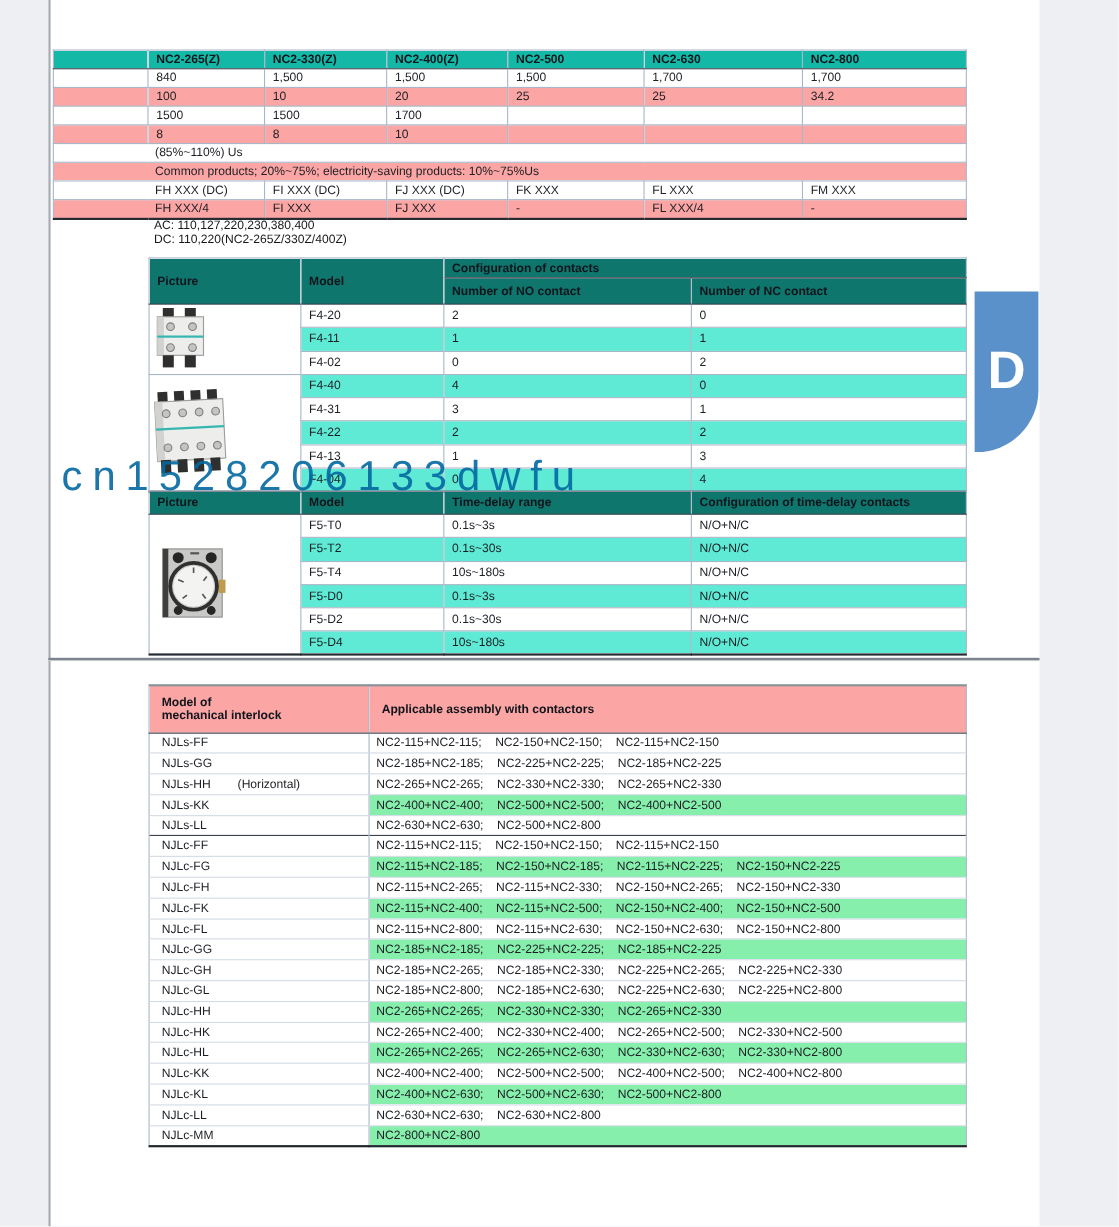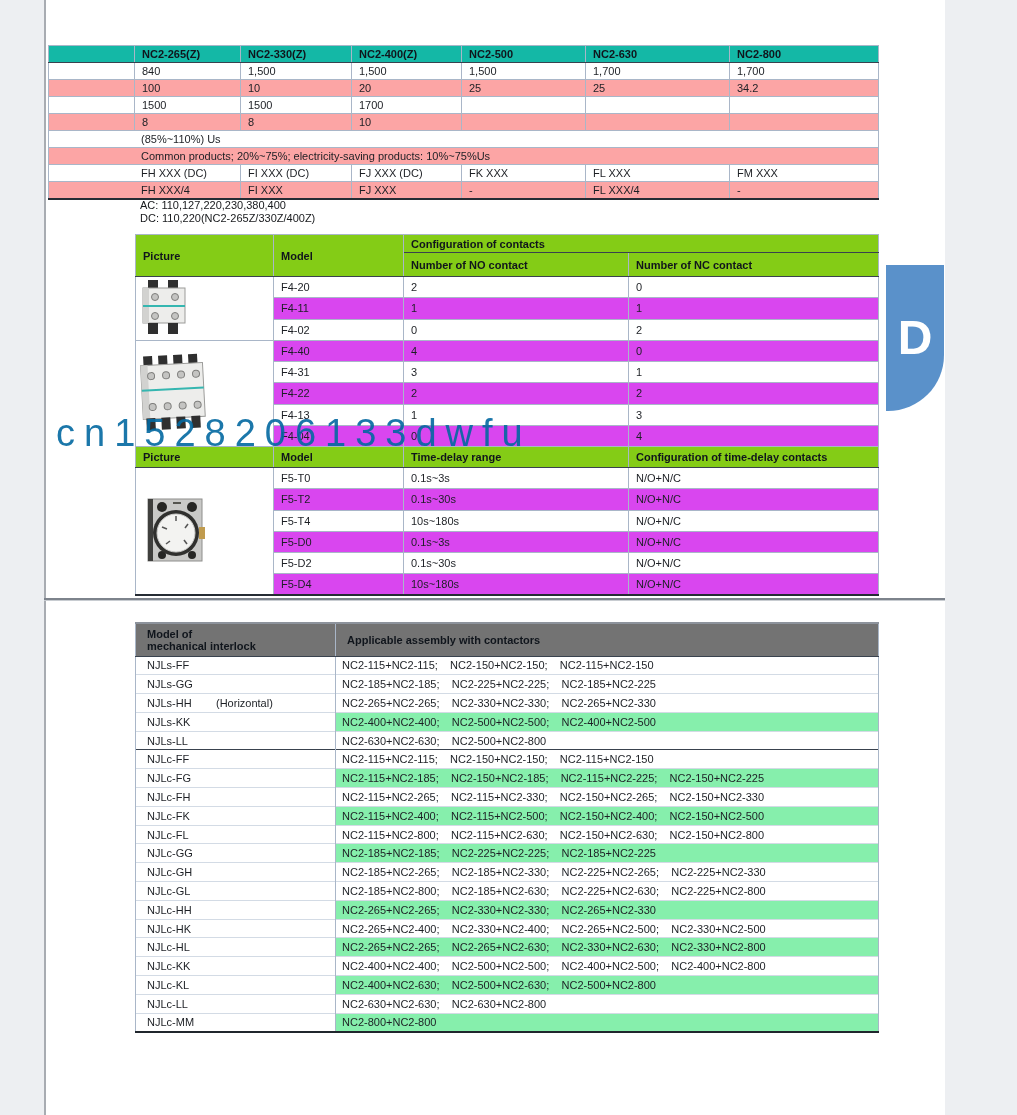--- a/index.html
+++ b/index.html
@@ -18,35 +18,35 @@
   #t1 td.merged{padding-left:92px;}
   #t1 tr.sep td{border-top:1px solid #4a5260;}
   #t1 tr.last td{border-bottom:2px solid #262c34;}
 
   .notes{position:absolute;left:140px;top:199px;font-size:11px;line-height:13px;color:#16181b;}
 
   
   #t2{left:135px;top:234px;width:743px;border:1.5px solid #39424e;border-bottom:2px solid #262c34;}
   #t3{left:135px;top:446px;width:743px;border:1.5px solid #39424e;border-top:none;border-bottom:2px solid #262c34;}
   #t2 td,#t2 th,#t3 td,#t3 th{border:1px solid #a9b6c8;}
-  #t2 th,#t3 th{background:#84cc16;}
+  #t2 th,#t3 th{background:#0f766e;}
   #t2 tr.hrow1 th{height:18px;}
   #t2 tr.hrow2 th{height:24px;border-bottom:1px solid #39424e;}
   #t2 th.span2{border-bottom:1px solid #39424e;}
   #t2 th.cfg{border-bottom:1px solid #39424e;}
   #t2 td{height:21.25px;}
   #t3 tr.hdr th{height:21px;border-bottom:1px solid #39424e;}
   #t3 td{height:21.3px;}
-  #t2 tr.shaded td,#t3 tr.shaded td{background:#d946ef;}
+  #t2 tr.shaded td,#t3 tr.shaded td{background:#5eead4;}
   td.pic{background:#ffffff !important;vertical-align:middle;padding-left:4px;}
 
   
   #t4{left:135px;top:622px;width:743px;border:1px solid #39424e;border-top:2px solid #8d939c;border-bottom:2.5px solid #20262d;}
   #t4 td,#t4 th{border-left:1px solid #a9b6c8;border-right:1px solid #a9b6c8;}
-  #t4 th{background:#737373;height:33px;border-bottom:1.5px solid #39424e;vertical-align:middle;padding-left:11px;}
+  #t4 th{background:#fca5a5;height:43px;border-bottom:1.5px solid #39424e;vertical-align:middle;padding-left:11px;}
   #t4 th .l{display:block;line-height:12px;}
   #t4 td{height:18.8px;border-top:1px solid #d3dbe5;}
   #t4 td.m{padding-left:11px;position:relative;}
   #t4 td.m .note{position:absolute;left:80px;top:50%;transform:translateY(-50%);}
   #t4 td.combo{white-space:pre;padding-left:6px;}
   #t4 td.combo.alt{background:#86efac;}
   #t4 tr.njlc-first td{border-top:1.5px solid #39424e;}
 
   .rule{position:absolute;left:44px;top:598px;width:901px;height:3px;border-top:2px solid #7d838c;border-bottom:1px solid #c8ccd1;box-sizing:border-box;}
 

